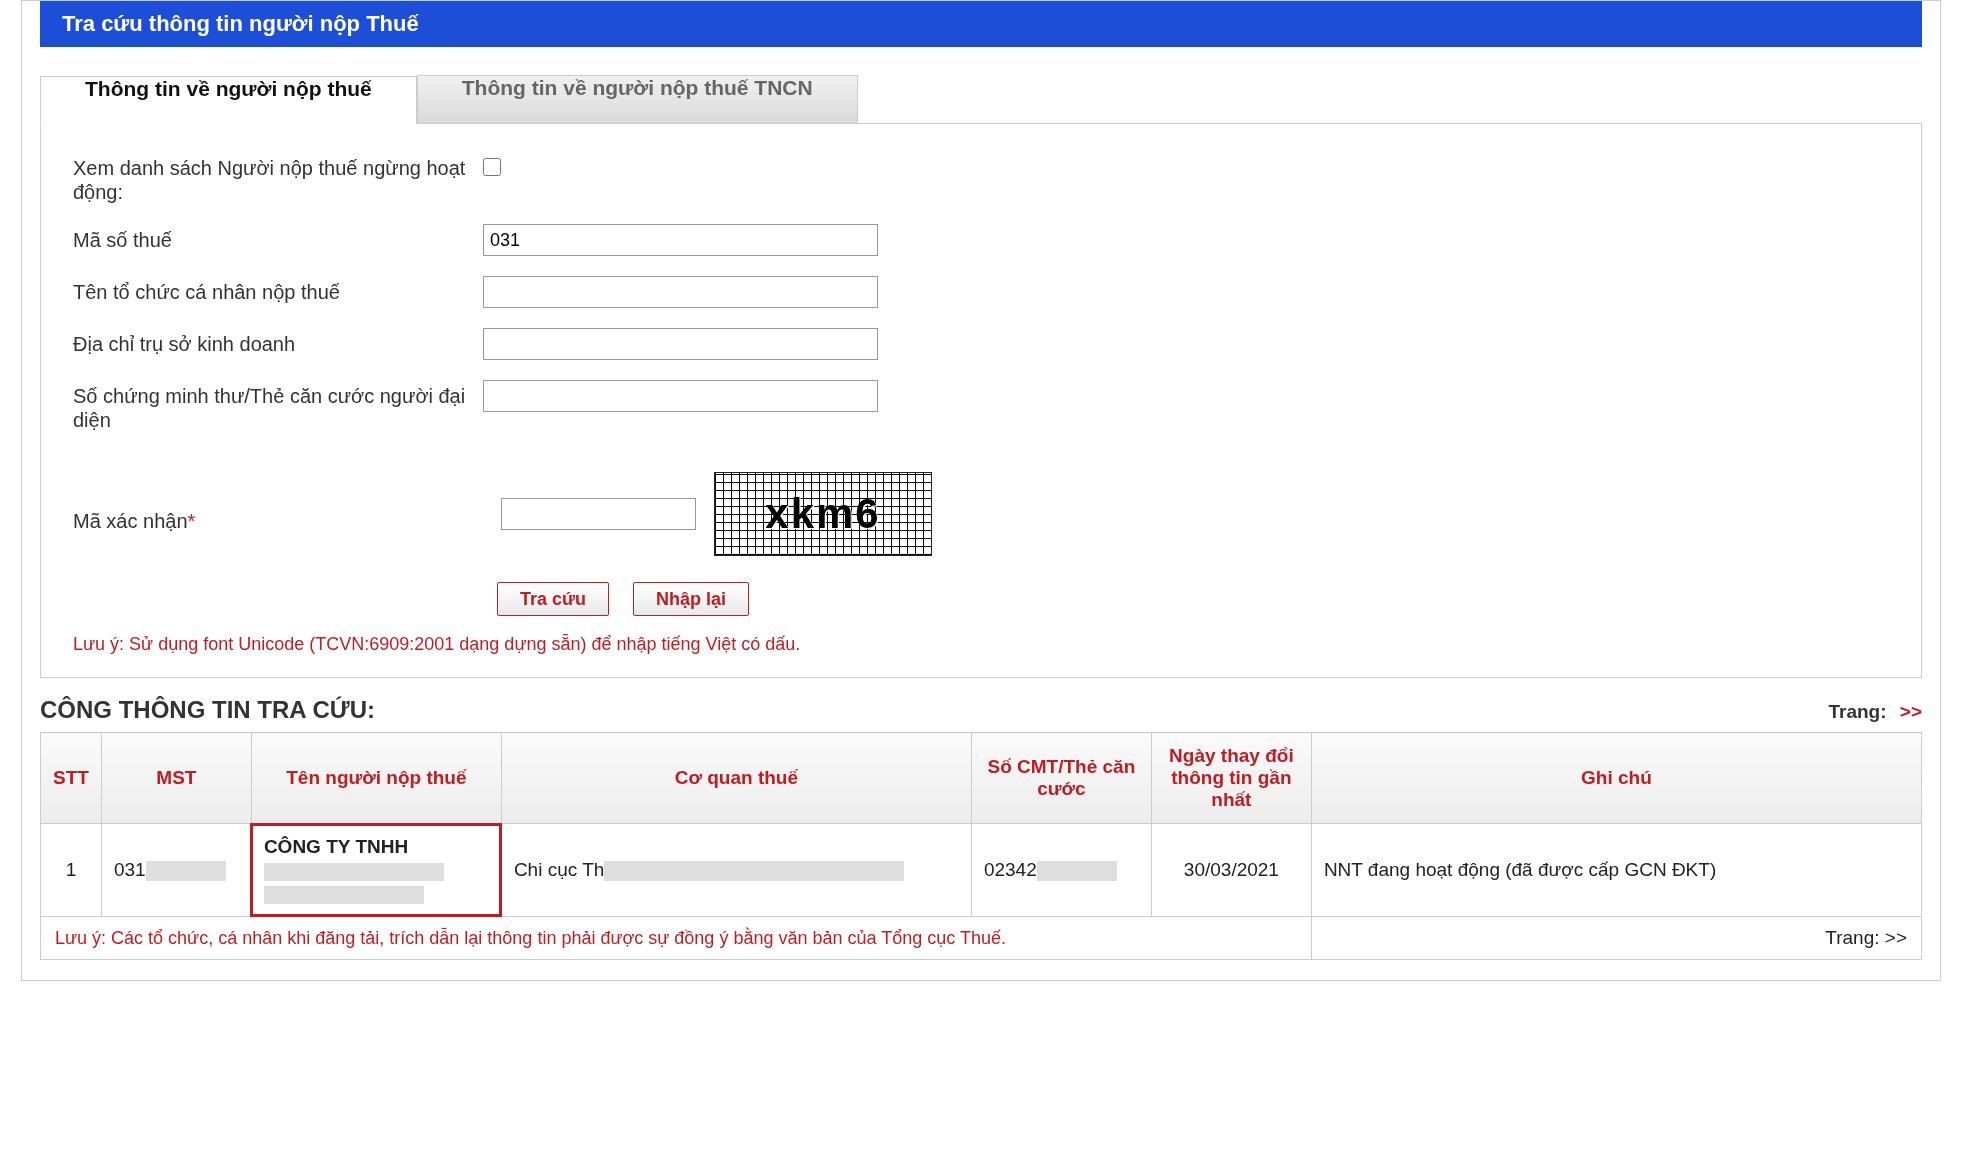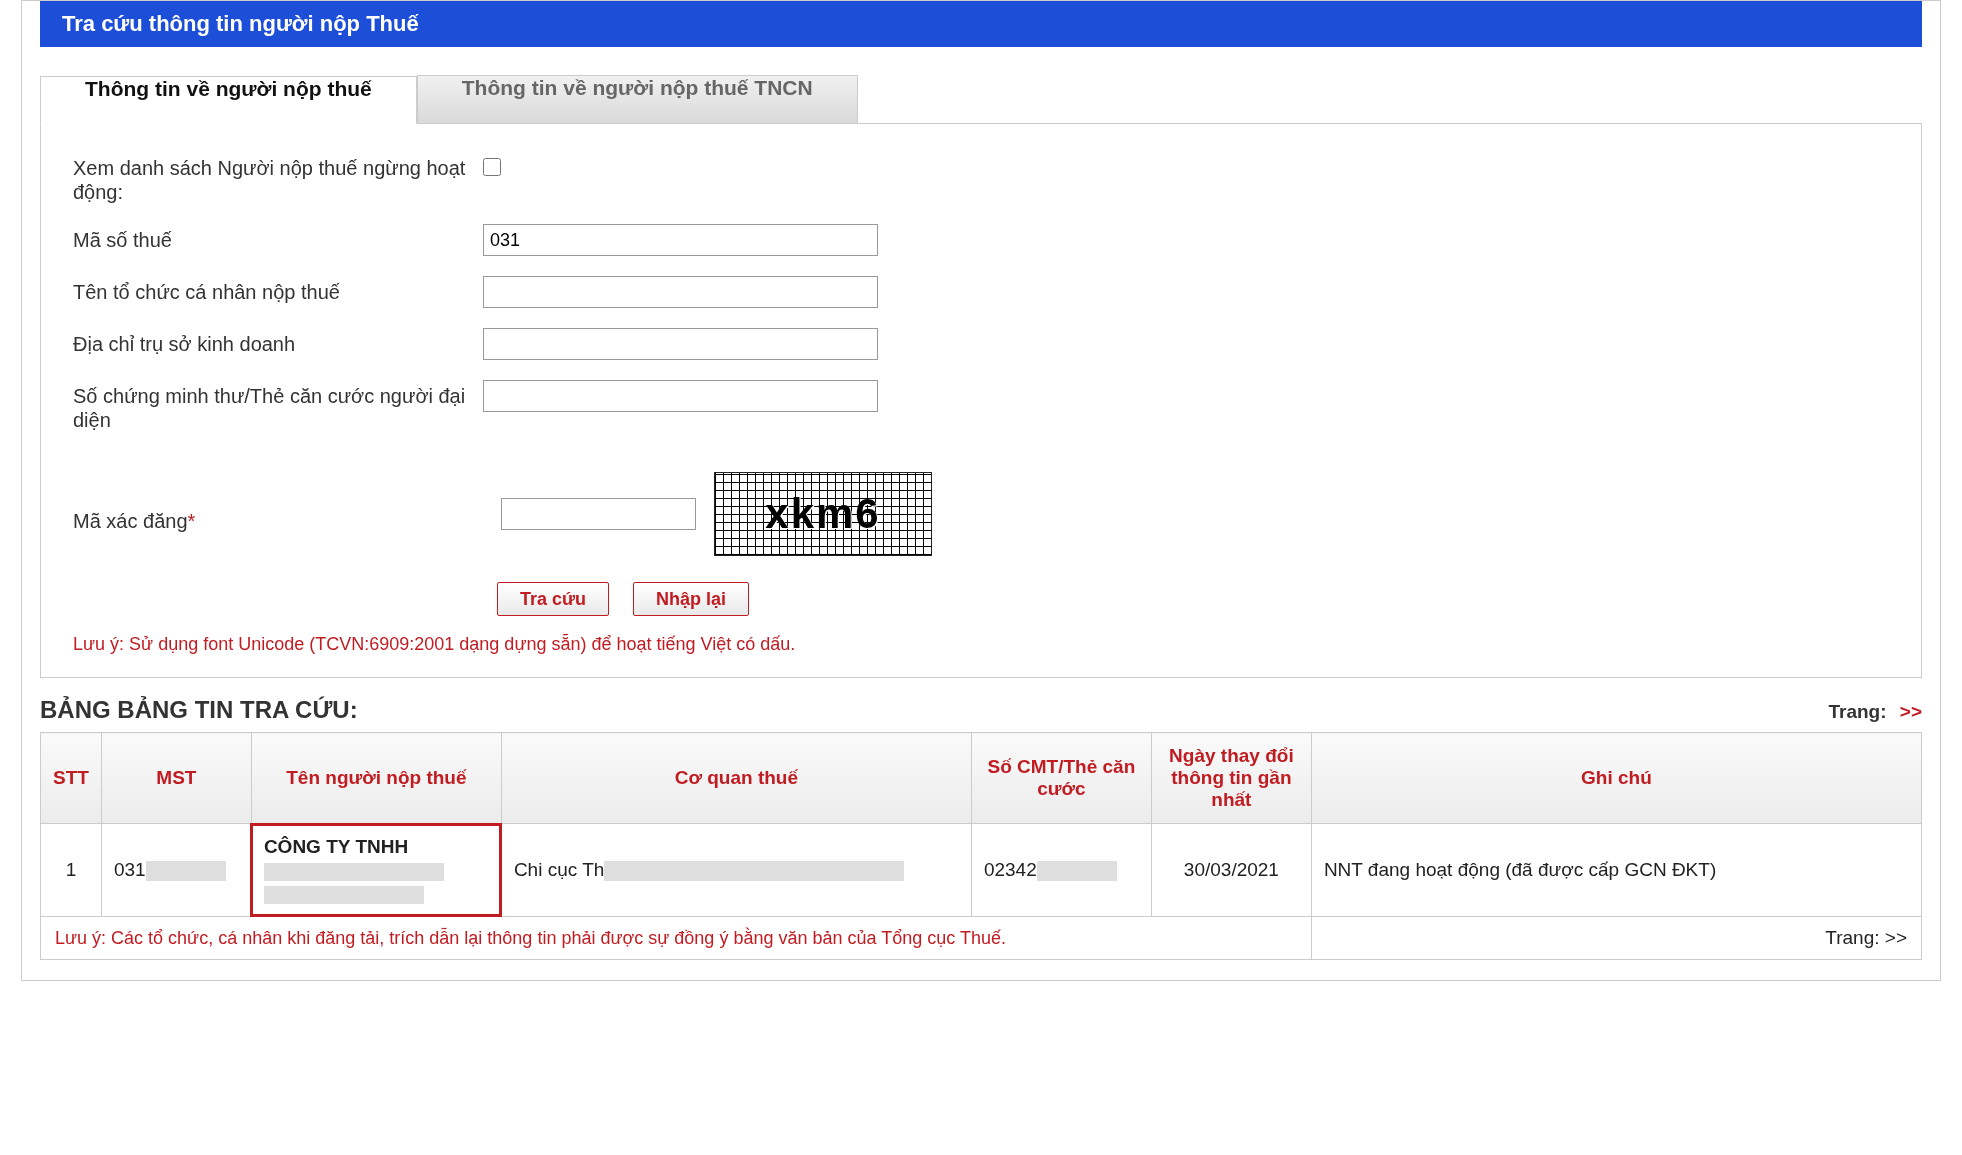--- a/index.html
+++ b/index.html
@@ -96,43 +96,43 @@
 
         <div class="form-row">
           <div class="form-label">Số chứng minh thư/Thẻ căn cước người đại diện</div>
           <div class="form-field">
             <input type="text" class="text-input" value="" style="">
           </div>
         </div>
 
         <div class="form-row captcha-row">
           <div class="form-label" style="padding-top:14px;">
-            <span>Mã xác đăng</span><span class="asterisk">*</span>
+            <span>Mã xác nhận</span><span class="asterisk">*</span>
           </div>
           <input type="text" class="text-input short" value="" style="">
           <div class="captcha-img">
             <span>xkm6</span>
           </div>
         </div>
 
         <div class="btn-row">
           <button class="btn">
             <span>Tra cứu</span>
           </button>
           <button class="btn">
             <span>Nhập lại</span>
           </button>
         </div>
 
-        <div class="note-red">Lưu ý: Sử dụng font Unicode (TCVN:6909:2001 dạng dựng sẵn) để hoạt tiếng Việt có dấu.</div>
+        <div class="note-red">Lưu ý: Sử dụng font Unicode (TCVN:6909:2001 dạng dựng sẵn) để nhập tiếng Việt có dấu.</div>
       </div>
     </div>
 
     <div class="section-title">
-      <span>BẢNG BẢNG TIN TRA CỨU:</span>
+      <span>CÔNG THÔNG TIN TRA CỨU:</span>
       <span class="pager">
         <span>Trang:</span>
         <span class="arr">&gt;&gt;</span>
       </span>
     </div>
 
     <table class="result-table">
       <thead>
         <tr>
           <th class="col-stt">STT</th>

